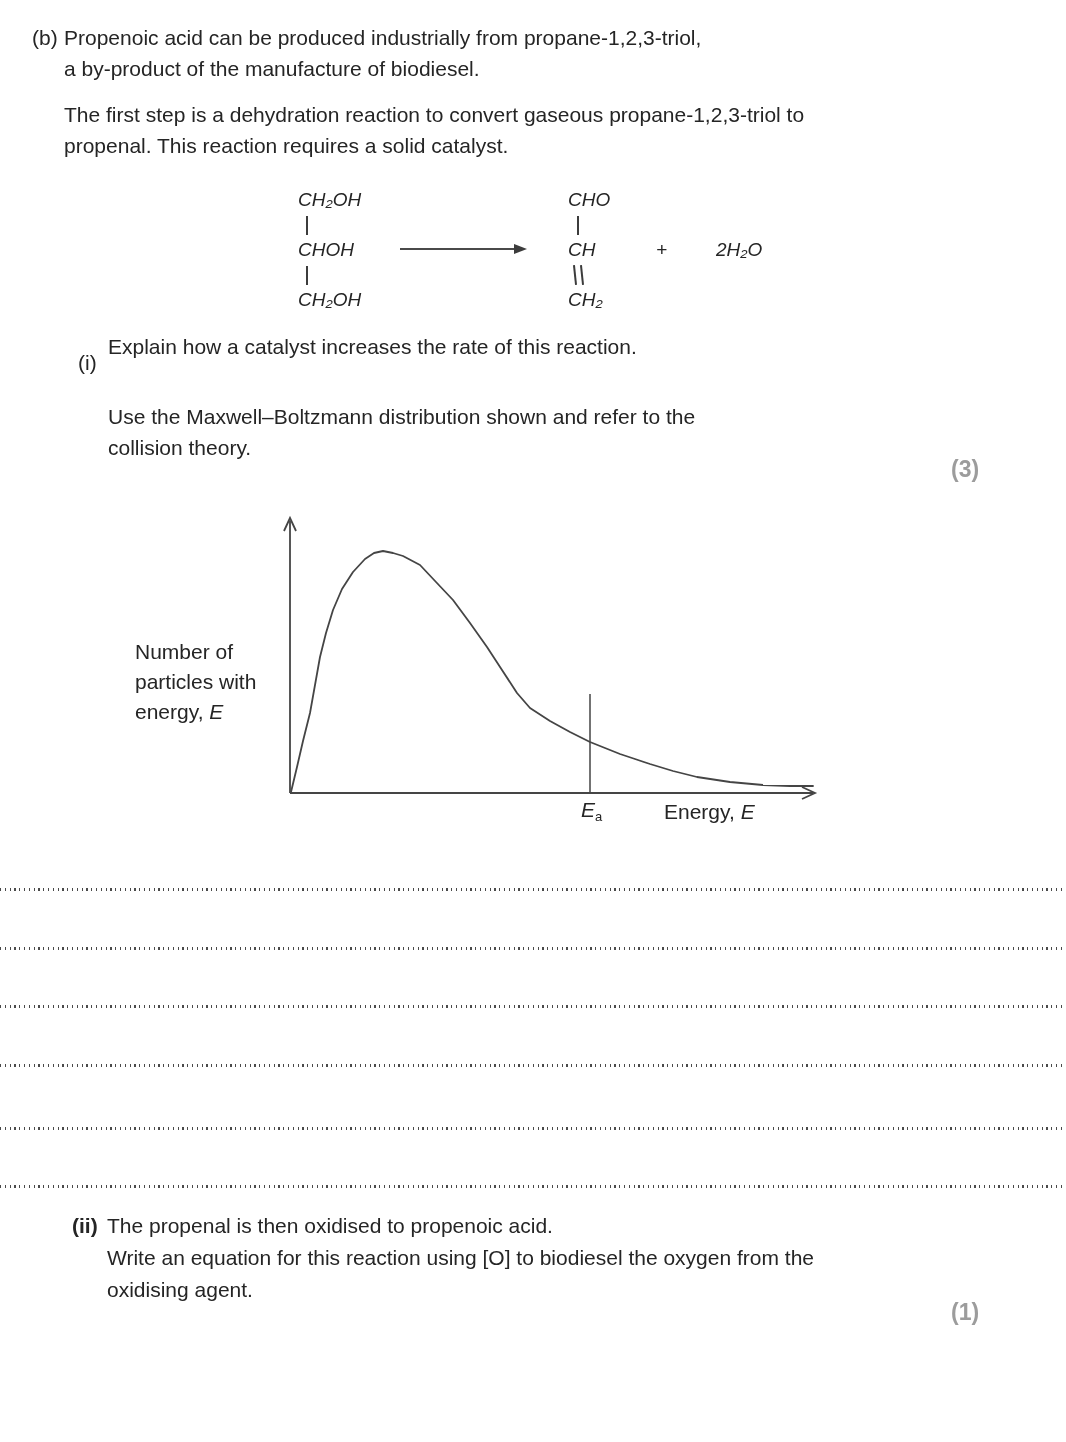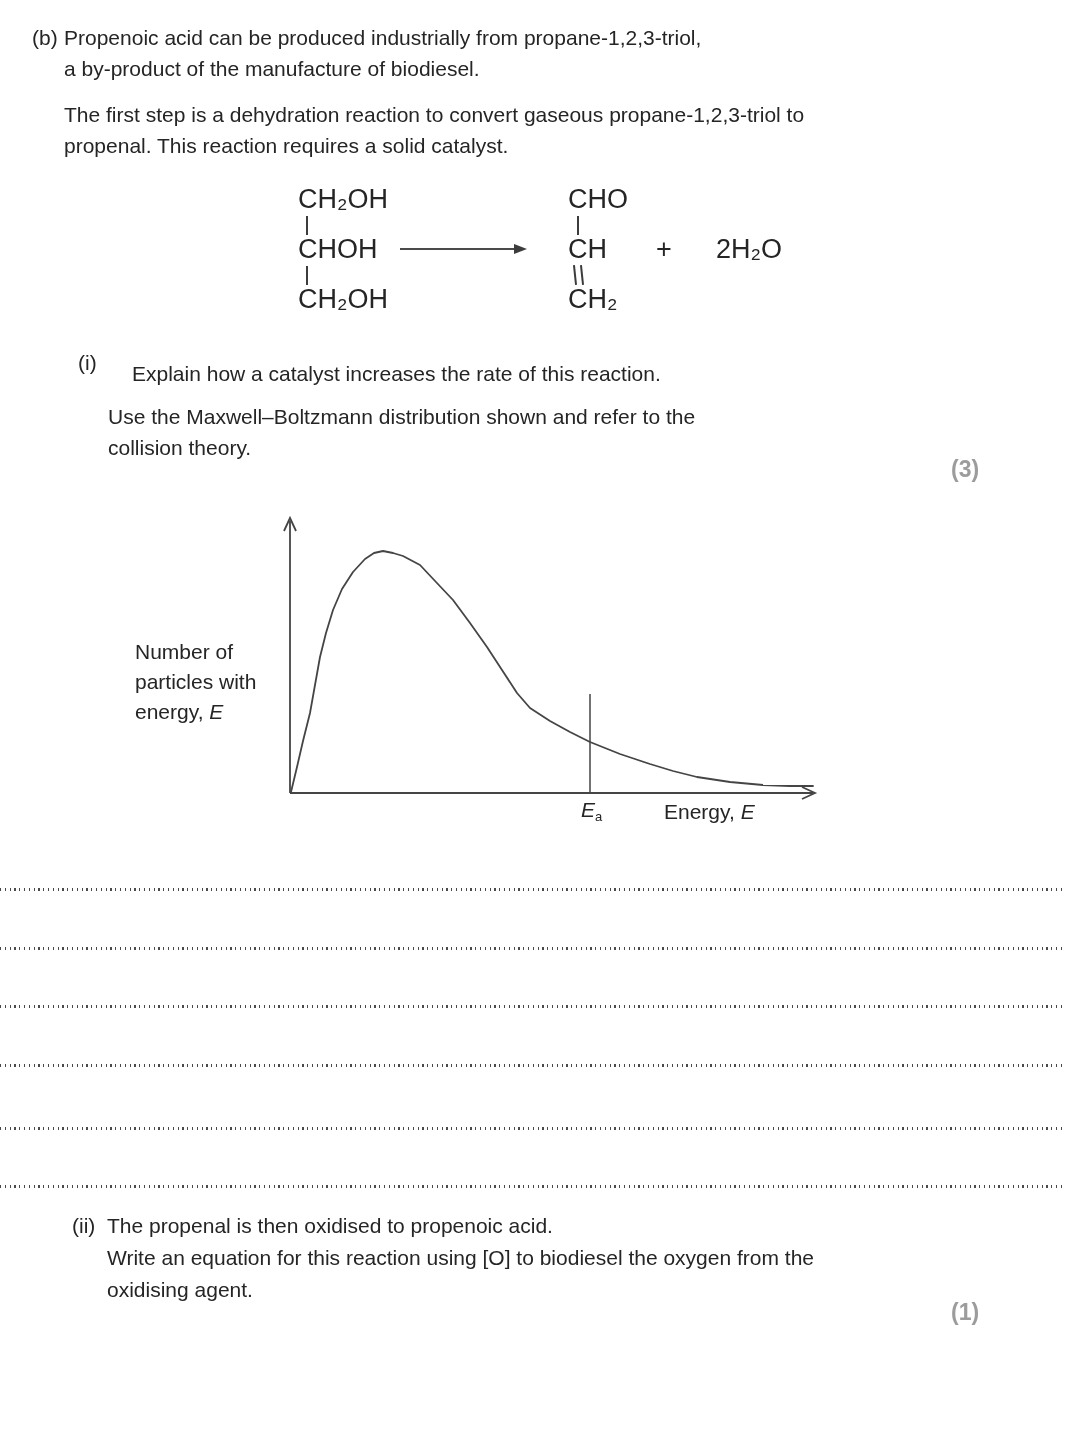--- a/index.html
+++ b/index.html
@@ -9,21 +9,21 @@
     background:#ffffff;
     font-family:"Liberation Sans","DejaVu Sans",sans-serif;
     color:#252525;
     font-size:21px;
     overflow:hidden;
   }
   .abs{position:absolute;}
   .body-text{line-height:31px;}
   .body-text-wide{line-height:32px;}
   .qlabel{line-height:31px;}
-  .formula{font-size:27px;line-height:23px;white-space:nowrap;}
+  .formula{font-size:19px;line-height:23px;white-space:nowrap;font-style:italic;}
   .vbond{position:absolute;width:2px;background:#3c3c3c;}
   .arrow-shaft{position:absolute;height:2px;background:#4a4a4a;}
   .arrow-head{
     position:absolute;width:0;height:0;
     border-left:13px solid #3c3c3c;
     border-top:5.5px solid transparent;
     border-bottom:5.5px solid transparent;
   }
   .marks{
     font-weight:bold;
@@ -71,21 +71,21 @@
     <div class="abs formula" style="left:568px;top:238px;">CH</div>
     <div class="vbond" style="left:574px;top:265px;height:20px;transform:rotate(-6deg);"></div>
     <div class="vbond" style="left:581px;top:265px;height:20px;transform:rotate(-6deg);"></div>
     <div class="abs formula" style="left:568px;top:288px;">CH₂</div>
 
     <div class="abs formula" style="left:656px;top:238px;">+</div>
     <div class="abs formula" style="left:716px;top:238px;">2H₂O</div>
   </div>
 
   <div class="abs body-text" style="left:78px;top:347px;">(i)</div>
-  <div class="abs body-text" style="left:108px;top:358px;margin-left:24px;">Explain how a catalyst increases the rate of this reaction.</div>
+  <div class="abs body-text" style="left:108px;top:331px;">Explain how a catalyst increases the rate of this reaction.</div>
   <div class="abs body-text" style="left:108px;top:401px;">
     <div>Use the Maxwell–Boltzmann distribution shown and refer to the</div>
     <div>collision theory.</div>
   </div>
   <div class="abs marks" style="left:951px;top:455px;">(3)</div>
 
   <svg class="abs" style="left:270px;top:505px;" width="560" height="300" viewBox="0 0 560 300">
     <path d="M20,288 L20,16" stroke="#454545" stroke-width="1.8" fill="none"></path>
     <path d="M14,26 L20,13 L26,26" stroke="#454545" stroke-width="1.8" fill="none" stroke-linejoin="miter"></path>
     <path d="M20,288 L543,288" stroke="#454545" stroke-width="1.8" fill="none"></path>
@@ -106,21 +106,21 @@
     <span>Energy, </span><span class="em">E</span>
   </div>
 
   <div class="dotline" style="top:888px;"></div>
   <div class="dotline" style="top:947px;"></div>
   <div class="dotline" style="top:1005px;"></div>
   <div class="dotline" style="top:1064px;"></div>
   <div class="dotline" style="top:1127px;"></div>
   <div class="dotline" style="top:1185px;"></div>
 
-  <div class="abs body-text-wide" style="left:72px;top:1210px;">(ii)</div>
+  <div class="abs body-text-wide" style="left:72px;top:1210px;font-weight:bold;">(ii)</div>
   <div class="abs body-text-wide" style="left:107px;top:1210px;">
     <div>The propenal is then oxidised to propenoic acid.</div>
     <div>Write an equation for this reaction using [O] to biodiesel the oxygen from the</div>
     <div>oxidising agent.</div>
   </div>
   <div class="abs marks" style="left:951px;top:1298px;">(1)</div>
 
 </div>
 
 </body></html>

